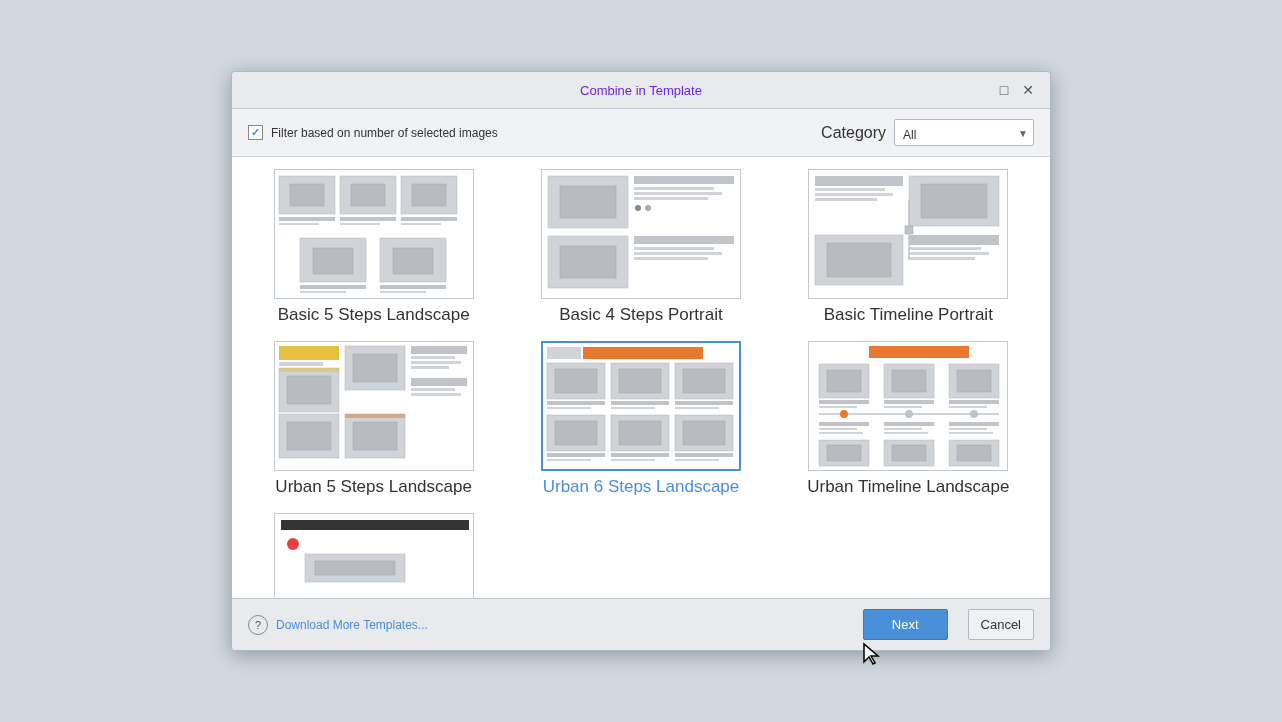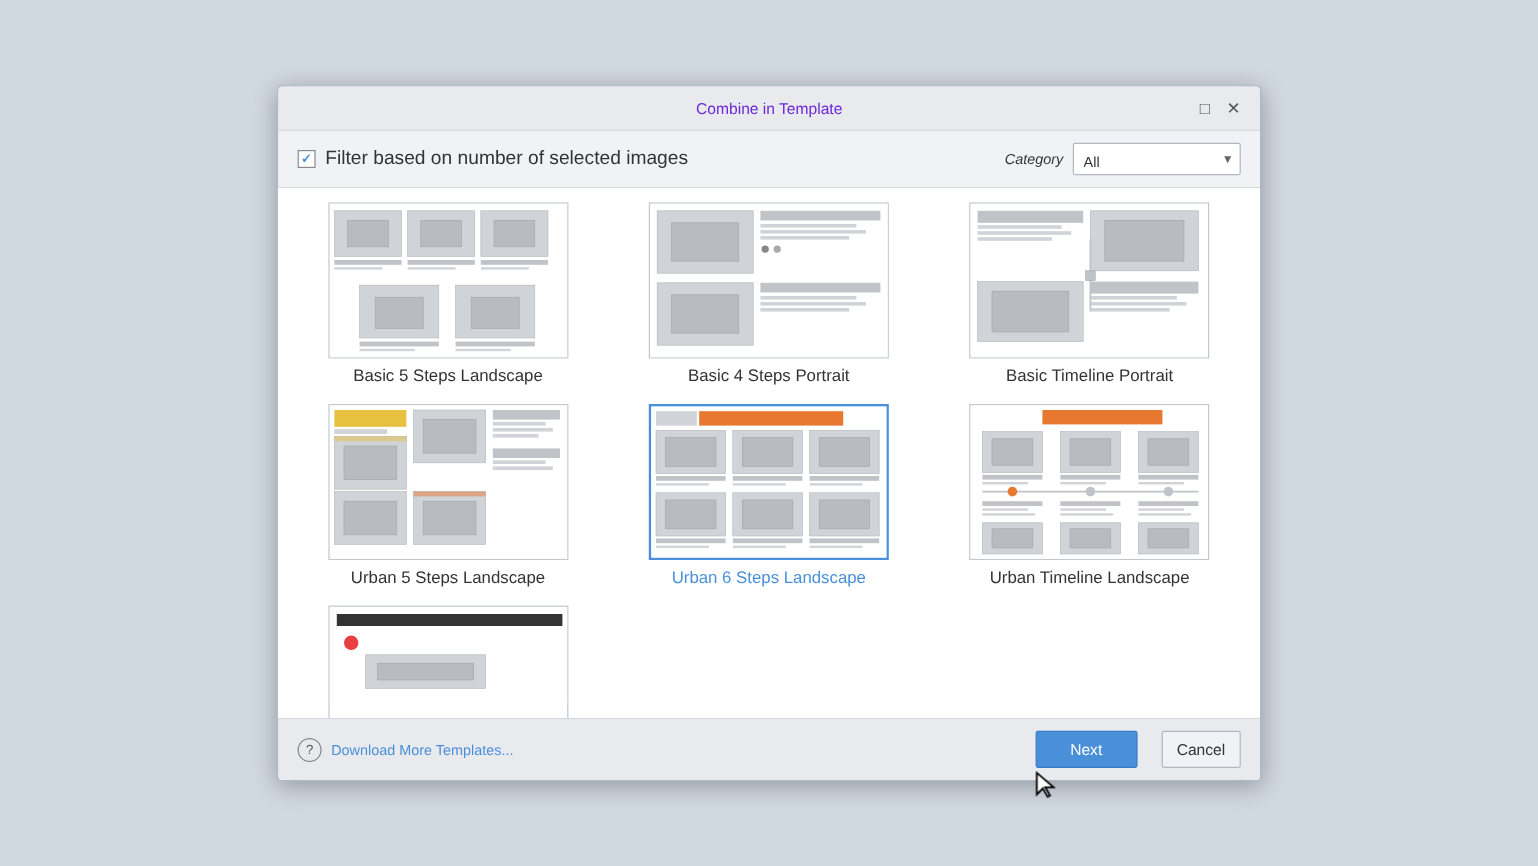--- a/index.html
+++ b/index.html
@@ -78,32 +78,31 @@
       display: flex;
       align-items: center;
       justify-content: center;
     }
     .filter-checkbox-check {
       color: #4a90d9;
       font-size: 11px;
       font-weight: bold;
     }
     .filter-label {
+      font-size: 12px;
+      color: #333;
+    }
+    .filter-right {
+      display: flex;
+      align-items: center;
+      gap: 8px;
+    }
+    .category-label {
       font-size: 16px;
       color: #333;
-    }
-    .filter-right {
-      display: flex;
-      align-items: center;
-      gap: 8px;
-    }
-    .category-label {
-      font-size: 12px;
-      color: #333;
-      font-style: italic;
     }
     .category-select {
       border: 1px solid #b0b8c4;
       background: white;
       padding: 8px 24px 3px 8px;
       font-size: 12px;
       border-radius: 2px;
       appearance: none;
       -webkit-appearance: none;
       min-width: 140px;
@@ -146,21 +145,21 @@
       height: 130px;
       border: 1px solid #c0c8d0;
       background: white;
       position: relative;
       overflow: hidden;
     }
     .template-thumb.selected {
       border: 2px solid #4a90d9;
     }
     .template-name {
-      font-size: 14px;
+      font-size: 17px;
       color: #333;
       margin-top: 6px;
       text-align: center;
     }
     .template-name.selected-name {
       color: #4a90d9;
     }
     .footer-bar {
       background: #e8eaed;
       border-top: 1px solid #c0c8d0;

